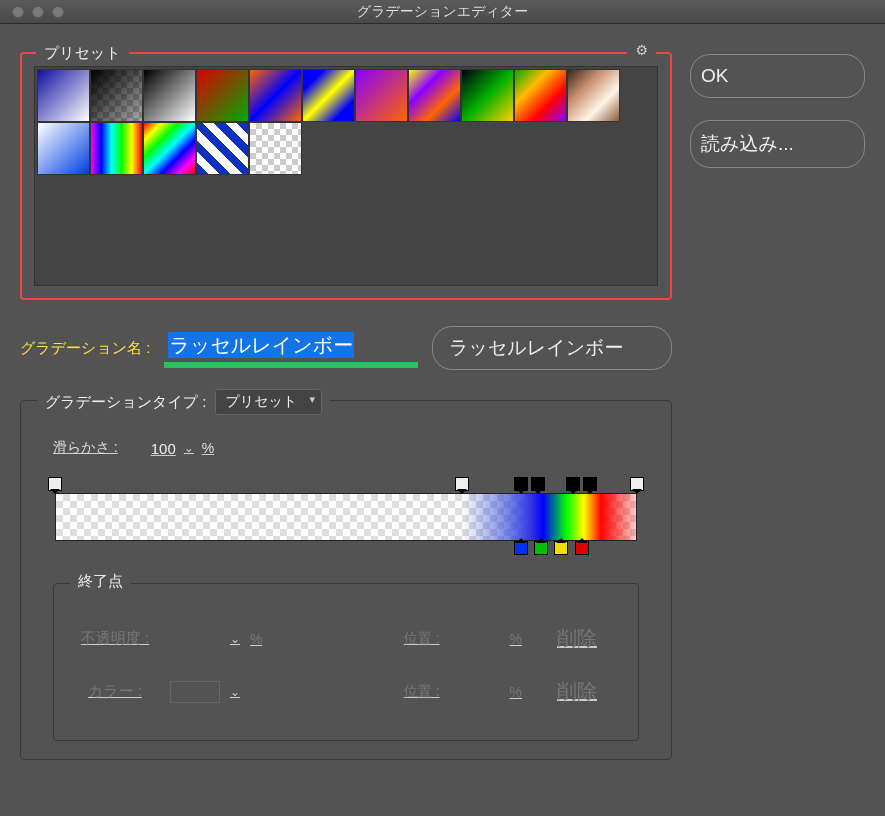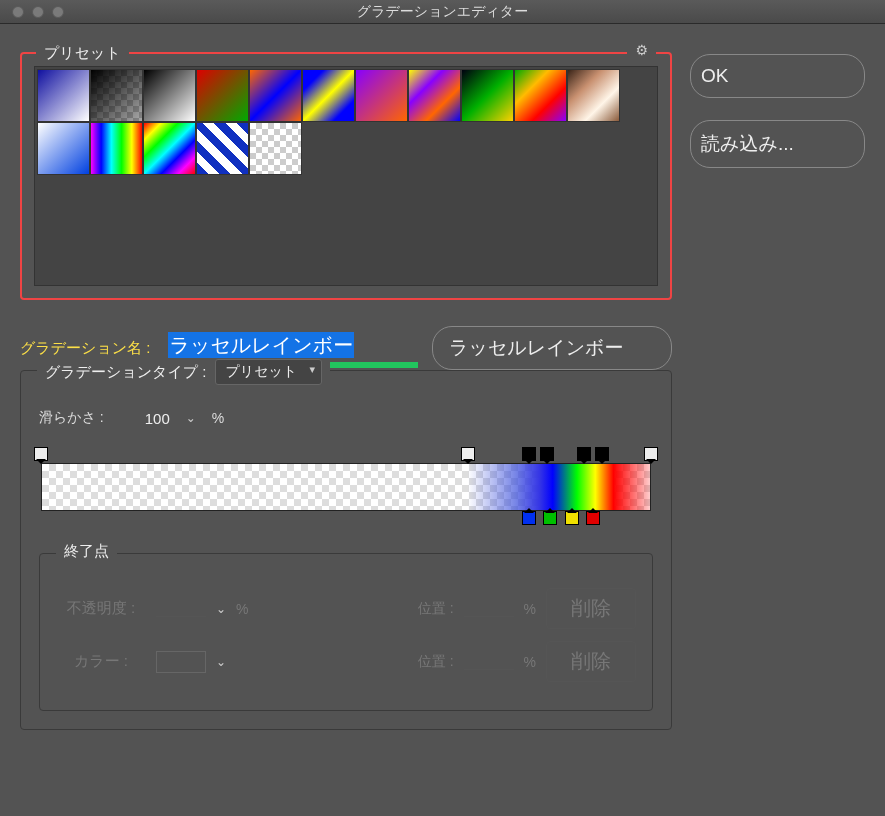--- a/index.html
+++ b/index.html
@@ -41,27 +41,27 @@
     .p13 { background: linear-gradient(135deg, #f00, #ff0, #0f0, #0ff, #00f, #f0f, #f00); }
     .p14 { background: repeating-linear-gradient(45deg, #1030c0 0 8px, #fff 8px 16px); }
     .p15 { background: repeating-conic-gradient(#ccc 0 25%, #fff 0 50%) 0 0/12px 12px; }
     
     .name-row { display: flex; align-items: center; gap: 14px; margin-top: 26px; }
     .name-label { color: #fde047; font-size: 15px; }
     .name-input { flex: 1; background: transparent; border: none; border-bottom: 6px solid #22c55e; color: #fff; font-size: 20px; padding: 3px 4px; outline: none; }
     .name-input-sel { background: #1473e6; color: #fff; padding: 2px 1px; }
     .new-gradient-btn { width: 240px; border-radius: 20px; }
     
-    .type-group { border: 1px solid #3a3a3a; border-radius: 4px; padding: 24px 18px 18px; position: relative; }
+    .type-group { border: 1px solid #3a3a3a; border-radius: 4px; padding: 24px 32px 18px; margin-top: 30px; position: relative; text-decoration: underline; }
     .type-header { position: absolute; top: -12px; left: 16px; background: #535353; padding: 0 8px; display: flex; align-items: center; gap: 8px; }
     .type-label { color: #eee; font-size: 15px; }
     .select-box { background: #444; border: 1px solid #666; color: #eee; padding: 3px 24px 3px 10px; border-radius: 3px; font-size: 14px; position: relative; cursor: pointer; }
     .select-box::after { content: '▾'; position: absolute; right: 6px; color: #ccc; font-size: 11px; }
     
-    .smoothness-row { display: flex; align-items: center; gap: 16px; margin: 14px 0 20px; color: #ddd; }
+    .smoothness-row { display: flex; align-items: center; gap: 8px; margin: 14px 0 20px; color: #ddd; }
     .smooth-input { background: transparent; border: none; color: #eee; width: 50px; text-align: right; font-size: 15px; }
     .chev { color: #ccc; font-size: 12px; cursor: pointer; }
     
     .gradient-editor { position: relative; margin: 0 2px; }
     .opacity-stops, .color-stops { position: relative; height: 16px; }
     .stop-handle { position: absolute; width: 14px; height: 14px; border: 1px solid #000; background: #fff; cursor: pointer; }
     .stop-handle::after { content:''; position:absolute; left:50%; width:0; height:0; border:5px solid transparent; }
     .opacity-stops .stop-handle::after { bottom:-9px; border-top-color:#000; transform:translateX(-50%); }
     .color-stops .stop-handle::after { top:-9px; border-bottom-color:#000; transform:translateX(-50%); }
     .gradient-bar { height: 48px; border: 1px solid #222; background: 

